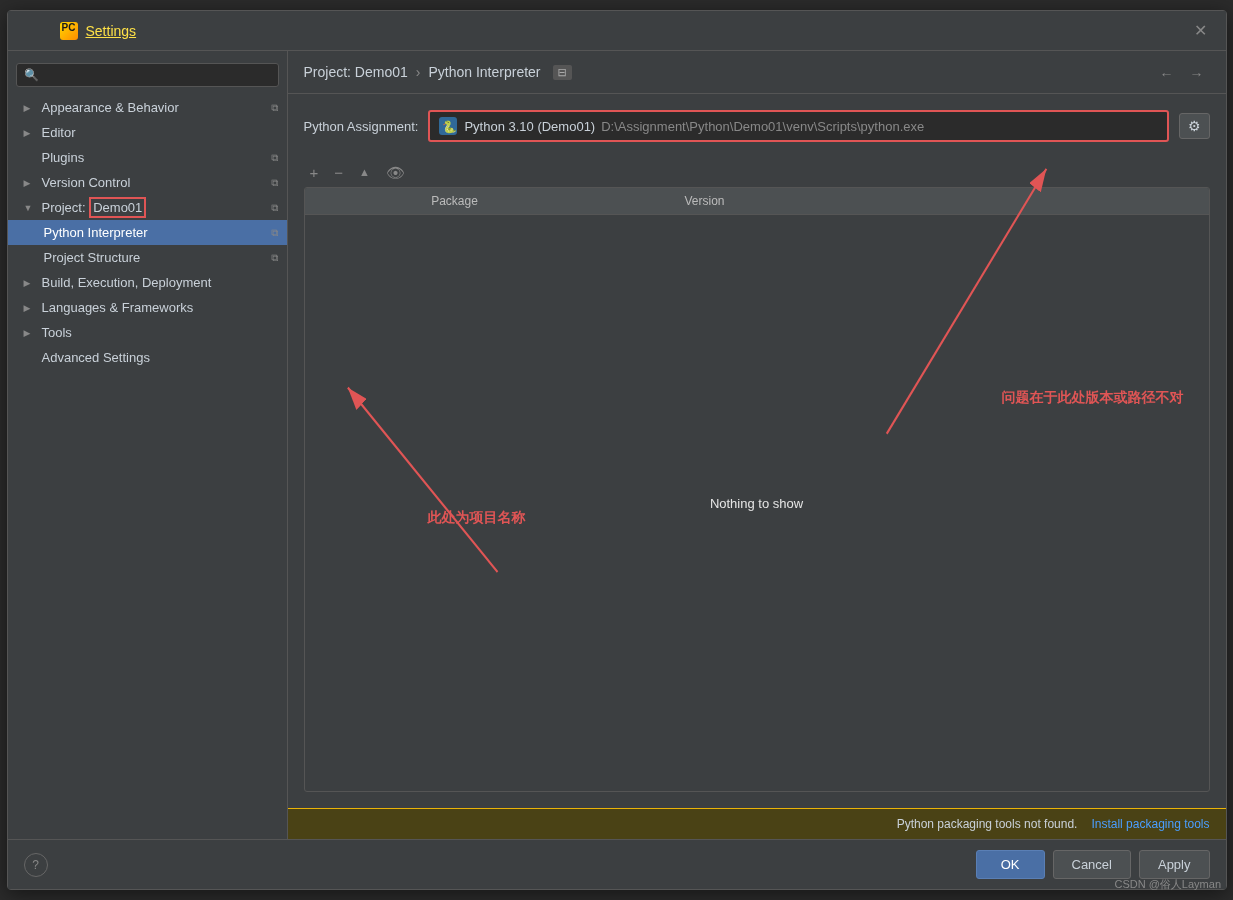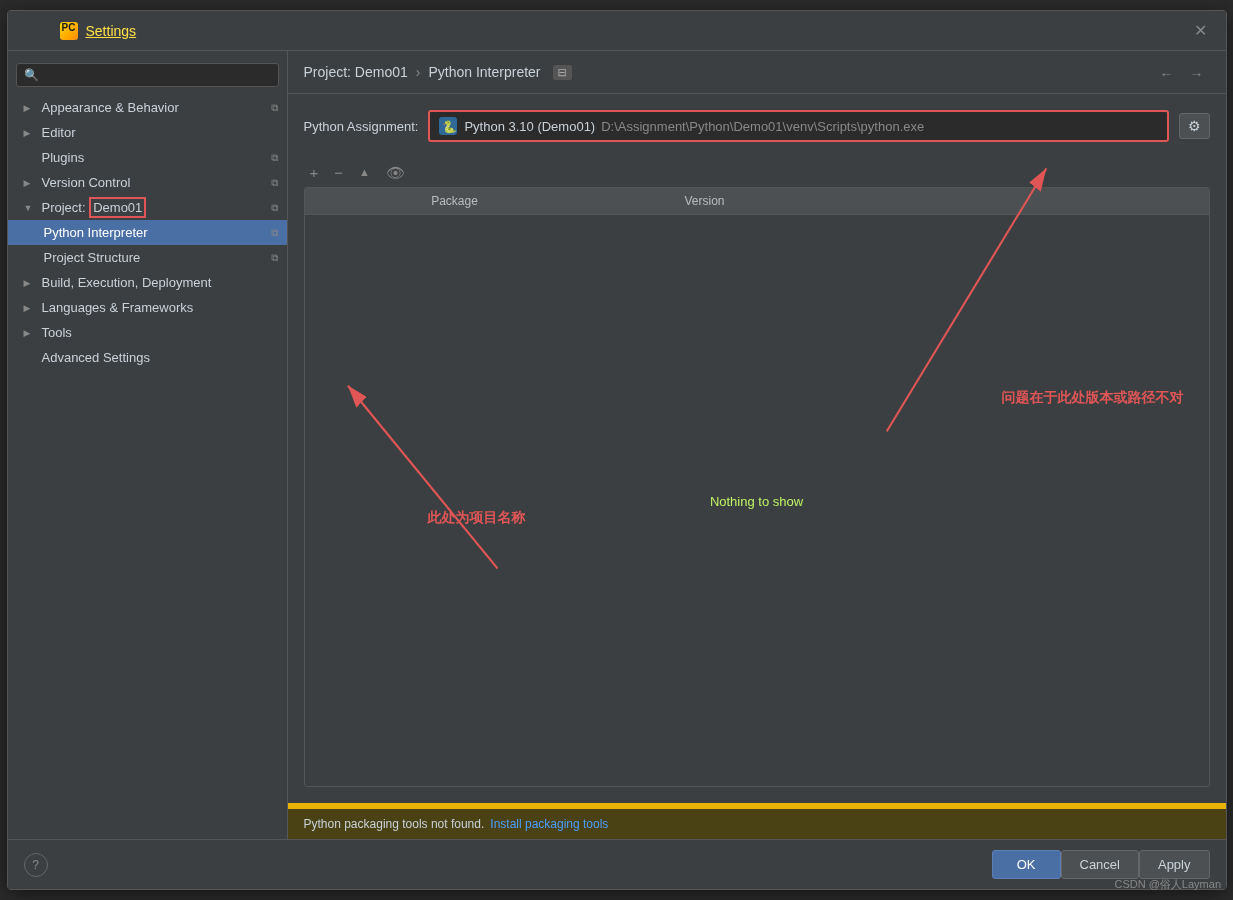--- a/index.html
+++ b/index.html
@@ -271,32 +271,33 @@
       justify-content: center;
       color: #666;
       font-size: 13px;
       position: relative;
     }
     .nothing-text {
       position: absolute;
       top: 50%;
       left: 50%;
       transform: translate(-50%, -50%);
-      color: #bef264;
+      color: #e5e5e5;
     }
     .bottom-bar {
-      border-top: 6px solid #eab308;
+      border-top: 1px solid #eab308;
       padding: 8px 16px;
       background: #4a4215;
       color: #c9d1d9;
       font-size: 12px;
       display: flex;
       align-items: center;
-      gap: 6px;
-      flex-shrink: 0;
+      gap: 14px;
+      flex-shrink: 0;
+      justify-content: flex-end;
     }
     .install-link {
       color: #4a9eff;
       cursor: pointer;
       text-decoration: none;
     }
     .dialog-footer {
       display: flex;
       justify-content: space-between;
       align-items: center;
@@ -317,20 +318,21 @@
       height: 24px;
       border-radius: 12px;
       cursor: pointer;
       display: flex;
       align-items: center;
       justify-content: center;
       font-size: 12px;
     }
     .footer-right {
       display: flex;
+      gap: 8px;
     }
     .btn-ok {
       background: #4a6fa5;
       border: 1px solid #5a7fb5;
       color: #fff;
       padding: 6px 24px;
       border-radius: 3px;
       cursor: pointer;
       font-size: 13px;
     }

